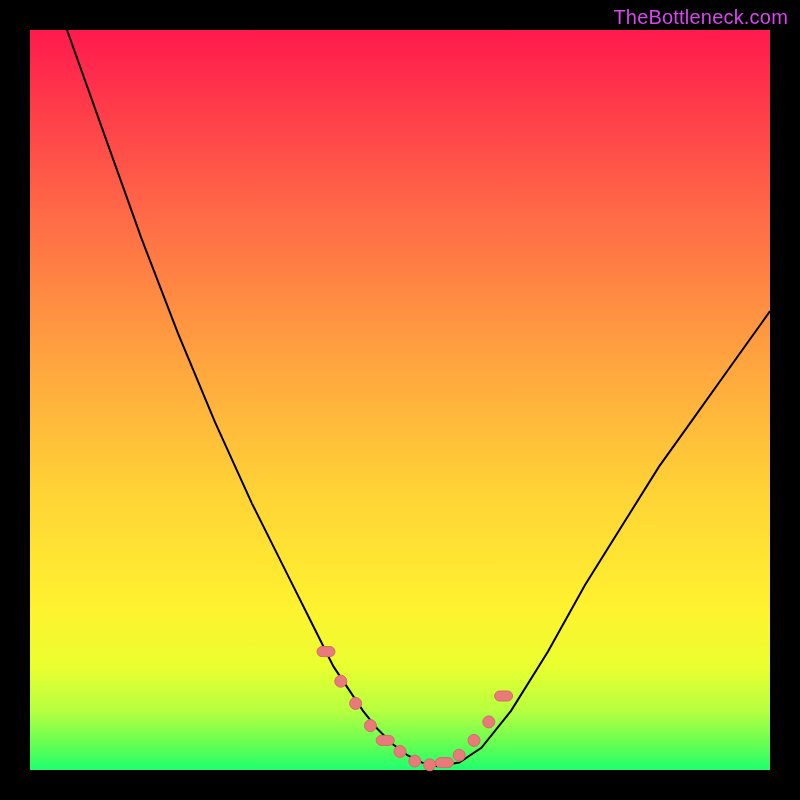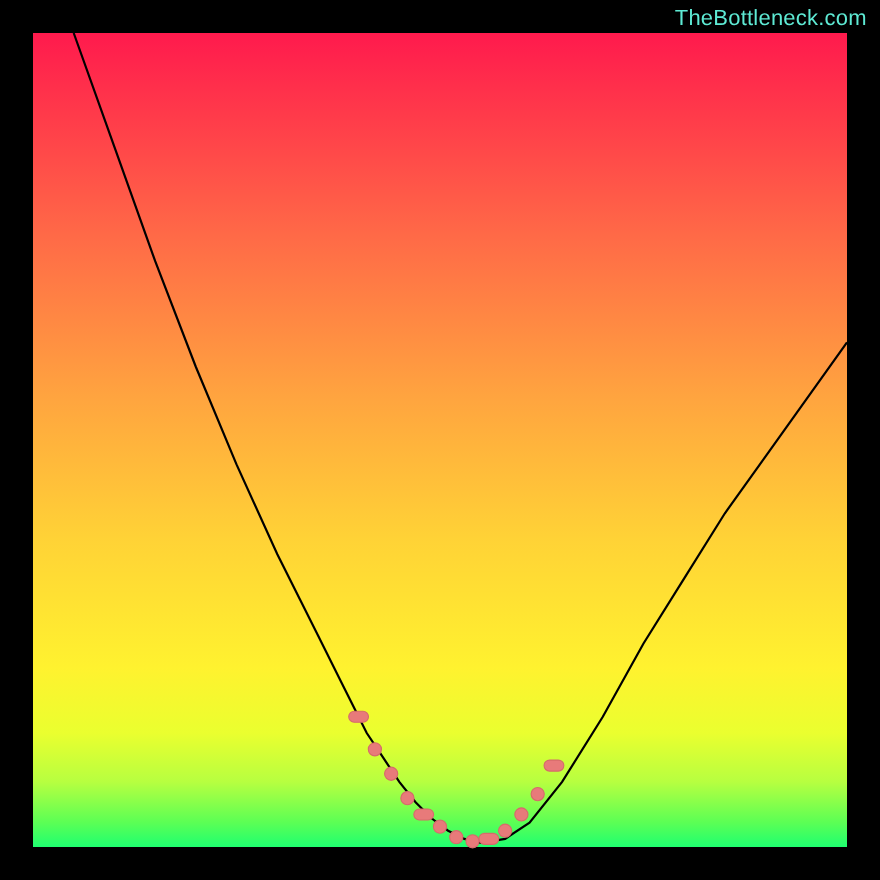--- a/index.html
+++ b/index.html
@@ -26,21 +26,21 @@
       #fff22f 78%,
       #eaff2f 86%,
       #b7ff40 92%,
       #5bff55 97%,
       #1fff70 100%);
   }
   .watermark {
     position: absolute;
     top: 6px;
     right: 12px;
-    color: #5eead4;
+    color: #d946ef;
     font-size: 20px;
     font-weight: 500;
     letter-spacing: 0.2px;
     user-select: none;
   }
   svg.plot {
     position: absolute;
     left: 30px;
     top: 30px;
     width: 740px;

